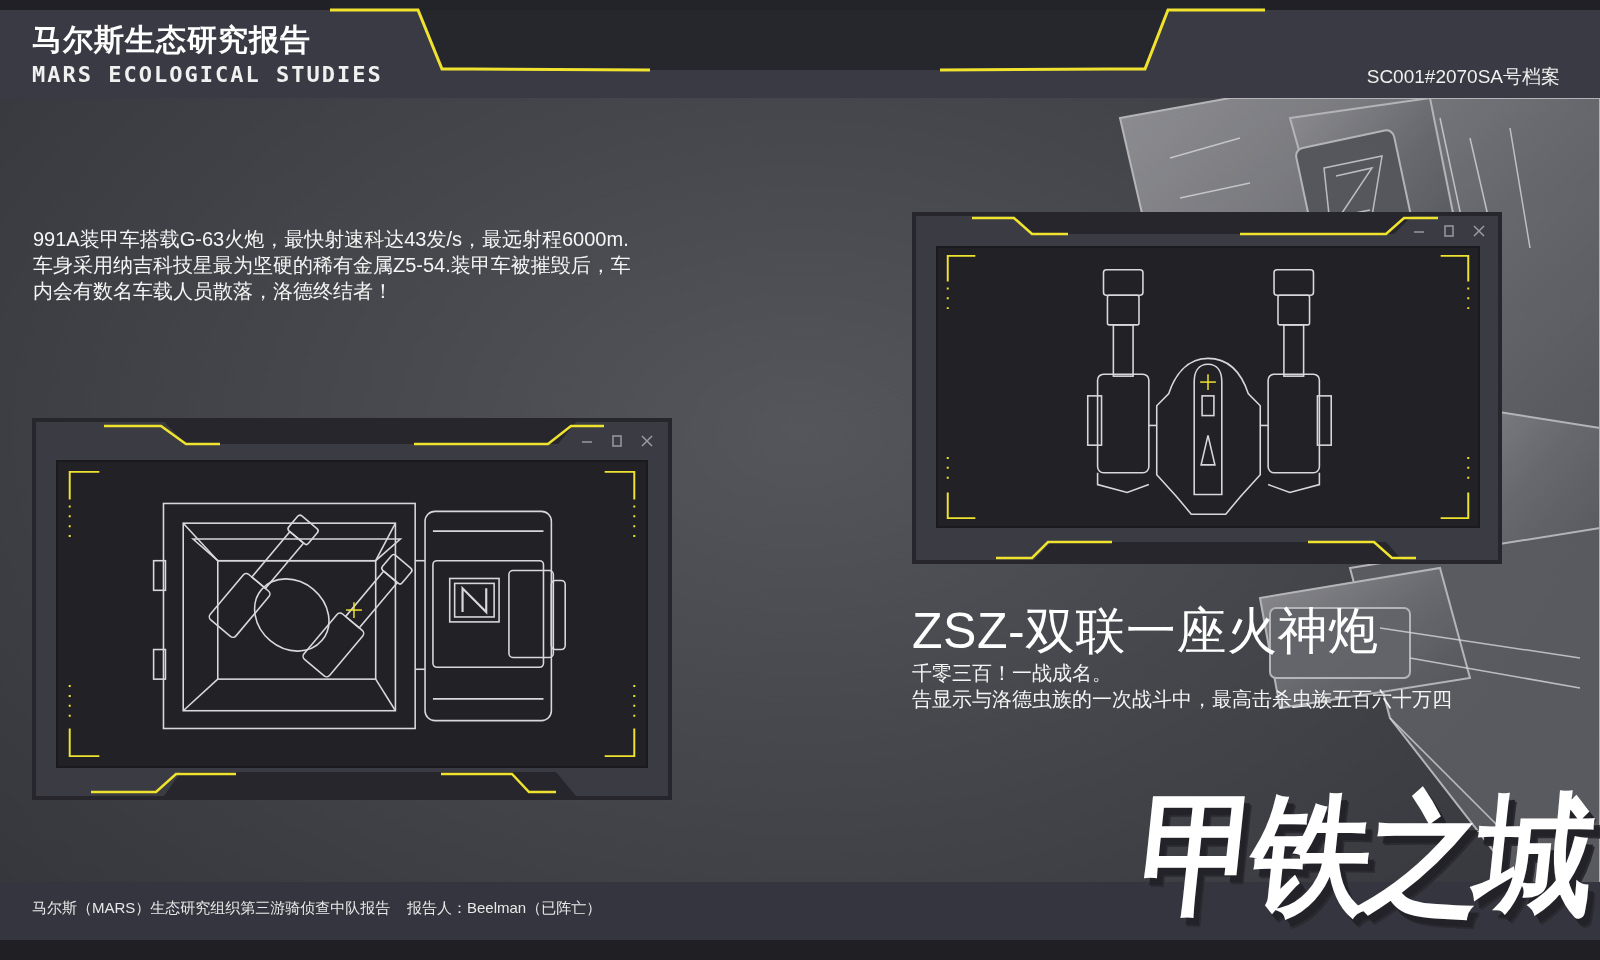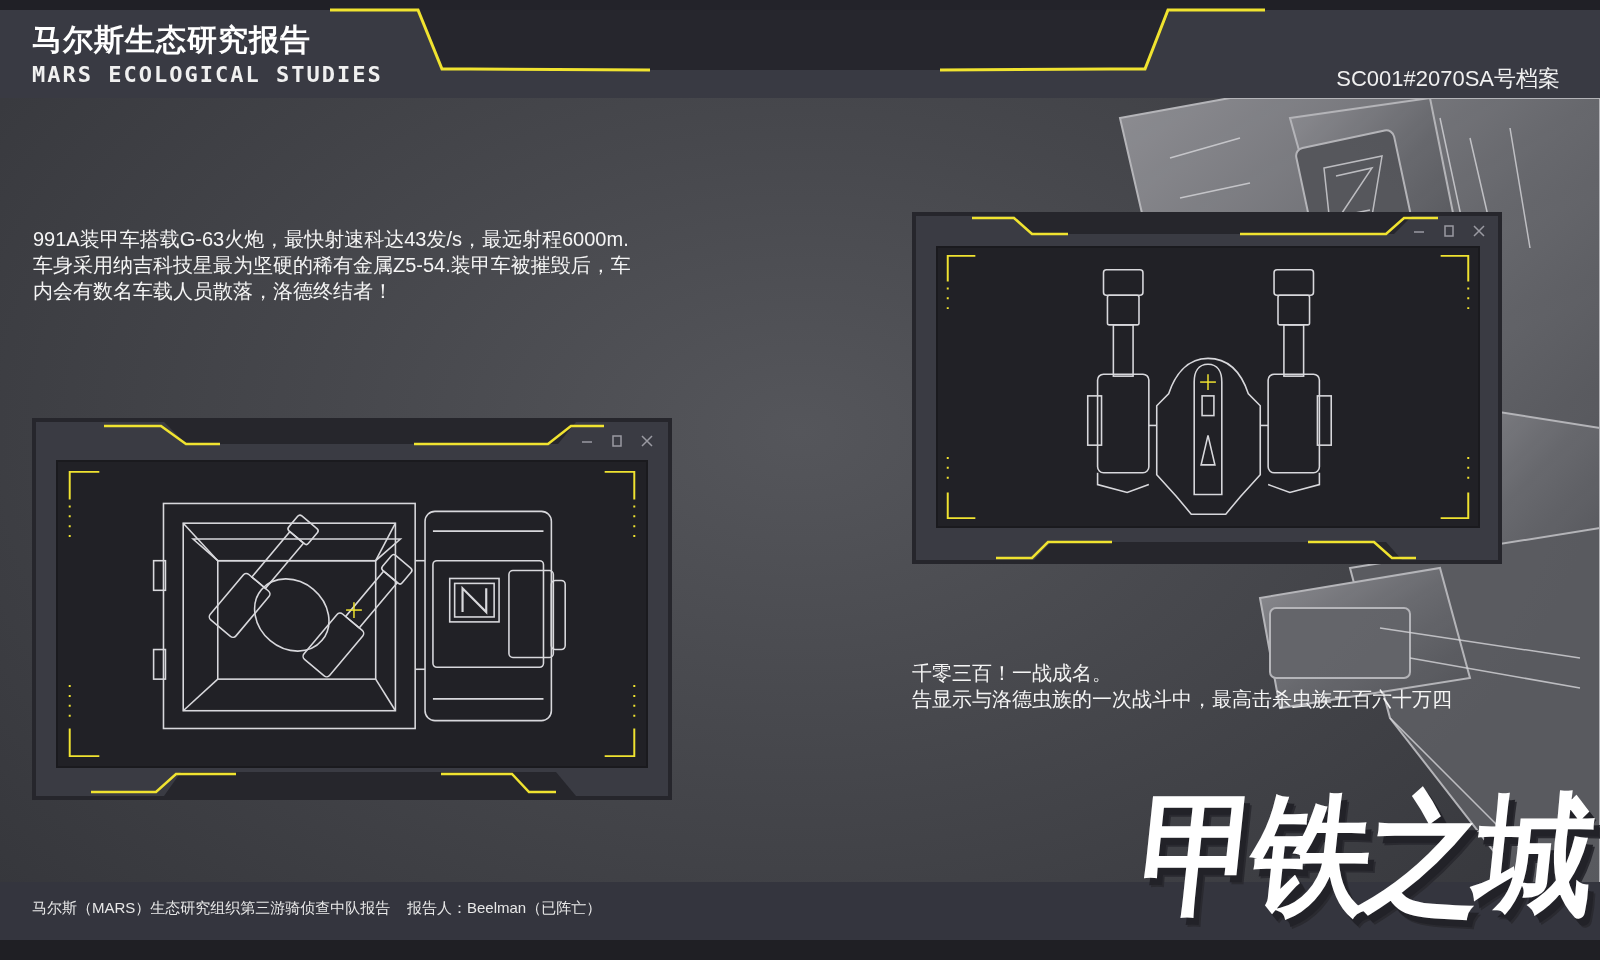--- a/index.html
+++ b/index.html
@@ -22,21 +22,21 @@
 
   .brand-cn {
     position: absolute; left: 32px; top: 20px; font-size: 30px; font-weight: bold;
     letter-spacing: 1px; color: #ffffff; font-family: "DejaVu Sans", sans-serif;
   }
   .brand-en {
     position: absolute; left: 32px; top: 62px; font-size: 22px; font-weight: bold;
     letter-spacing: 2px; color: #f0f0f0; font-family: "DejaVu Sans Mono", monospace;
   }
   .archive-id {
-    position: absolute; right: 40px; top: 64px; font-size: 22px; color: #f0f0f0;
+    position: absolute; right: 40px; top: 64px; font-size: 19px; color: #f0f0f0;
     font-family: "Liberation Sans", sans-serif;
   }
 
   
   .mech-deco { position: absolute; left: 1110px; top: 98px; width: 490px; height: 800px; }
 
   .title {
     position: absolute; font-family: "Liberation Sans", sans-serif; color: #ffffff;
     font-weight: normal; letter-spacing: 0.5px;
   }
@@ -288,20 +288,21 @@
             <line x1="325" y1="180" x2="333" y2="180"></line>
         </g>
         <g stroke="#f0e330" stroke-width="1.5">
           <line x1="264" y1="136" x2="280" y2="136"></line>
             <line x1="272" y1="128" x2="272" y2="144"></line>
         </g>
       </svg>
     </div>
   </div>
 
+  <h2 class="title title-2">ZSZ-双联一座火神炮</h2>
   <div class="desc desc-2">
     <div>千零三百！一战成名。</div>
     <div>告显示与洛德虫族的一次战斗中，最高击杀虫族五百六十万四</div>
   </div>
 
   <div class="footer-band"></div>
   <div class="bottom-strip"></div>
   <div class="footer-text">马尔斯（MARS）生态研究组织第三游骑侦查中队报告    报告人：Beelman（已阵亡）</div>
 
   <div class="logo">甲铁之城</div>

